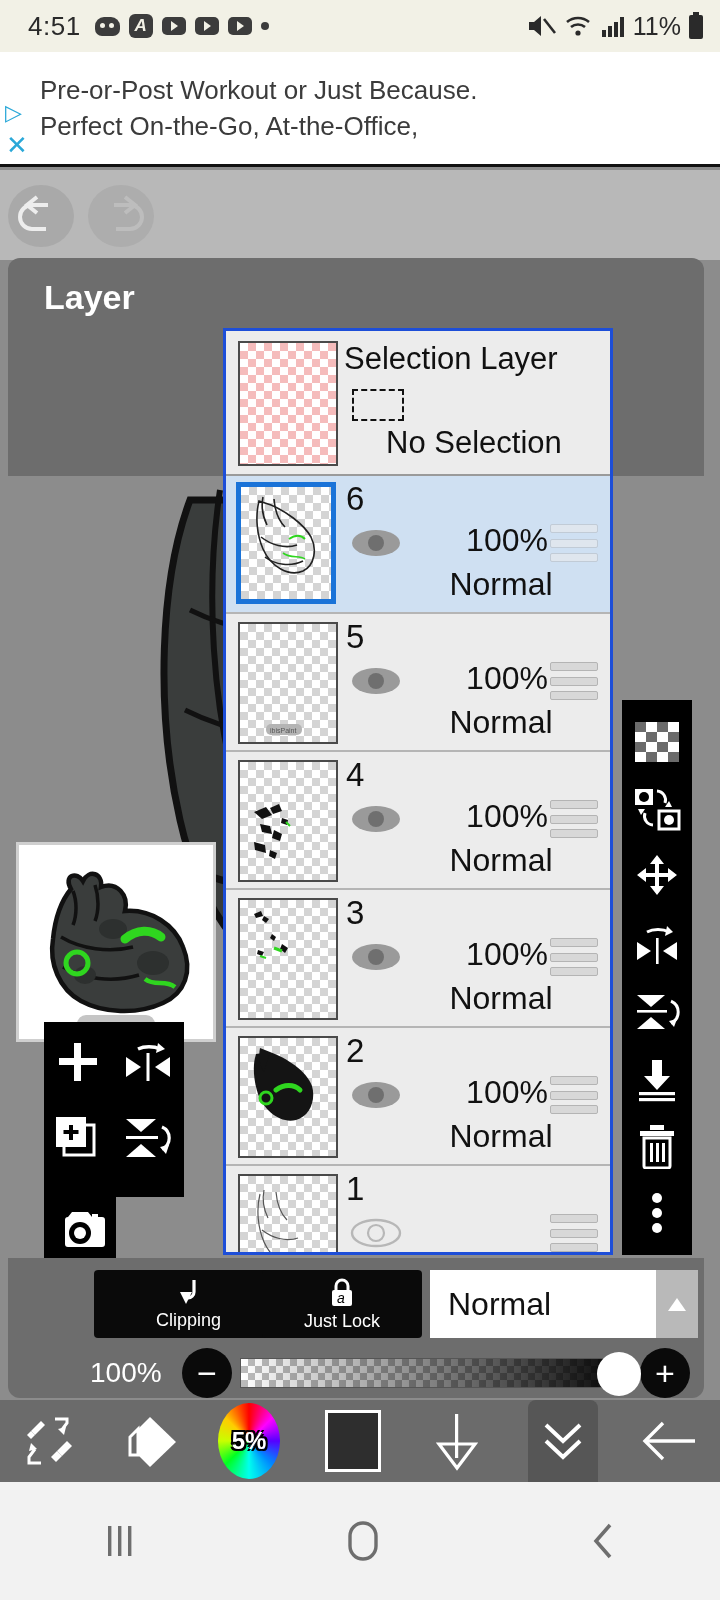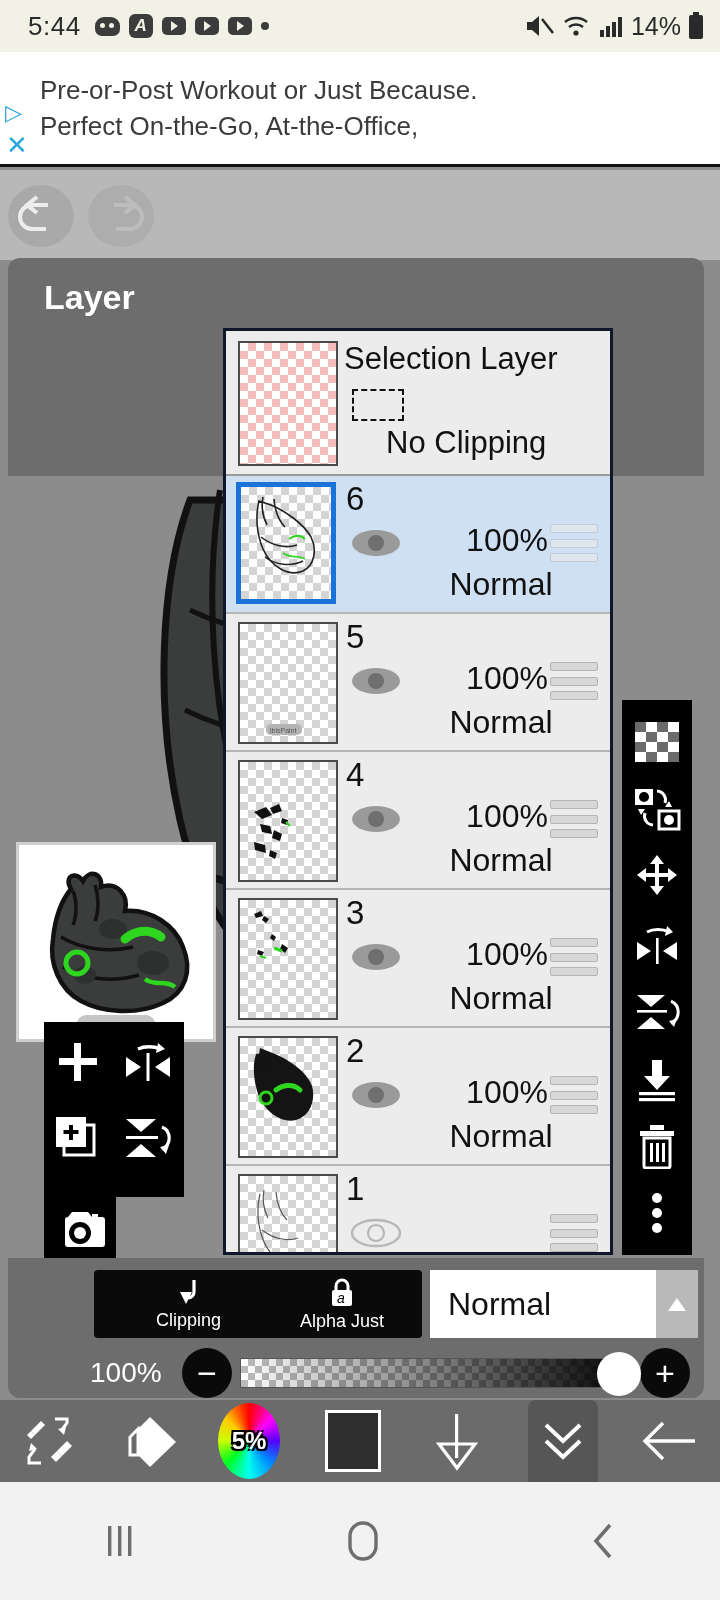--- a/index.html
+++ b/index.html
@@ -53,21 +53,21 @@
   
   .layerhdr{
     position:absolute;left:8px;top:258px;width:696px;height:218px;background:#6d6d6d;
     border-radius:12px 12px 0 0;
   }
   .layerhdr .ttl{position:absolute;left:36px;top:20px;color:#fff;font-size:34px;font-weight:bold;}
 
   
   .panel{
     position:absolute;left:223px;top:328px;width:390px;height:927px;
-    background:#e9e9e9;border:3px solid #0f172a;overflow:hidden;
+    background:#e9e9e9;border:3px solid #1d4ed8;overflow:hidden;
   }
   .sel-card{height:145px;background:#ececec;border-bottom:2px solid #9a9a9a;position:relative;}
   .sel-thumb{position:absolute;left:12px;top:10px;width:100px;height:125px;border:2px solid #4a4a4a;
     background-image:
       linear-gradient(45deg,#f5bcbc 25%,transparent 25%,transparent 75%,#f5bcbc 75%),
       linear-gradient(45deg,#f5bcbc 25%,transparent 25%,transparent 75%,#f5bcbc 75%);
     background-size:16px 16px; background-position:0 0,8px 8px; background-color:#fff;}
   .sel-title{position:absolute;left:118px;top:10px;font-size:31px;color:#111;}
   .sel-box{position:absolute;left:126px;top:58px;width:52px;height:32px;border:2px dashed #111;}
   .sel-nosel{position:absolute;left:160px;top:94px;font-size:31px;color:#111;}
@@ -136,21 +136,21 @@
     display:flex;align-items:center;justify-content:space-around;}
   .nv{color:#6e6e6e;}
   svg{display:block;}
 </style>
 </head>
 <body>
 
 <div id="root">
 
   <div class="statusbar">
-    <div class="sb-time">5:44</div>
+    <div class="sb-time">4:51</div>
     <div class="sb-icons">
       <span class="ic dsc"></span>
       <span class="ic appA">A</span>
       <span class="ic yt"></span>
       <span class="ic yt"></span>
       <span class="ic yt"></span>
       <span class="ic dot"></span>
     </div>
     <div class="sb-right">
       <span>
@@ -167,21 +167,21 @@
           </svg>
       </span>
       <span>
         <svg width="26" height="26" viewBox="0 0 26 26">
             <rect x="2" y="17" width="4" height="7" fill="#2a2a2a"></rect>
             <rect x="8" y="13" width="4" height="11" fill="#2a2a2a"></rect>
             <rect x="14" y="9" width="4" height="15" fill="#2a2a2a"></rect>
             <rect x="20" y="4" width="4" height="20" fill="#2a2a2a"></rect>
           </svg>
       </span>
-      <span class="sb-batt">14%</span>
+      <span class="sb-batt">11%</span>
       <span>
         <svg width="16" height="28" viewBox="0 0 16 28">
             <rect x="5" y="0" width="6" height="3" fill="#2a2a2a"></rect>
             <rect x="1" y="3" width="14" height="24" rx="2" fill="#2a2a2a"></rect>
           </svg>
       </span>
     </div>
   </div>
 
   <div class="ad">
@@ -250,21 +250,21 @@
   <div class="layerhdr">
     <div class="ttl">Layer</div>
   </div>
 
   <div class="panel">
 
     <div class="sel-card">
       <div class="sel-thumb"></div>
       <div class="sel-title">Selection Layer</div>
       <div class="sel-box"></div>
-      <div class="sel-nosel">No Clipping</div>
+      <div class="sel-nosel">No Selection</div>
     </div>
 
     <div class="lrow active">
       <div class="lthumb">
         <svg width="90" height="112" viewBox="0 0 90 112">
             <g fill="none" stroke="#222" stroke-width="1.6">
           <path d="M18 14 C14 30 16 48 22 62 C30 80 48 90 62 84 C74 78 76 62 70 50 C62 36 44 24 30 18 Z"></path>
           <path d="M22 10 C20 20 22 30 26 38"></path>
               <path d="M33 12 C34 24 38 34 44 40"></path>
           <path d="M20 50 C30 58 44 62 56 58"></path>
@@ -555,21 +555,21 @@
           <path d="M8 14 l6 12 6 -12 z" fill="#fff"></path>
         </svg>
       <span class="cl">Clipping</span>
     </div>
     <div class="cbtn alpha">
       <svg width="30" height="32" viewBox="0 0 30 32">
           <path d="M9 13 v-4 a6 6 0 0 1 12 0 v4" stroke="#fff" stroke-width="3" fill="none"></path>
           <rect x="5" y="13" width="20" height="16" rx="2" fill="#fff"></rect>
           <text x="10" y="26" font-size="14" fill="#000" font-style="italic">a</text>
         </svg>
-      <span class="cl">Alpha Just</span>
+      <span class="cl">Just Lock</span>
     </div>
     <div class="blendsel">
       <span>Normal</span>
     </div>
     <div class="blendarrow">
       <svg width="26" height="20" viewBox="0 0 26 20">
           <path d="M13 4 l9 13 h-18 z" fill="#fff"></path>
         </svg>
     </div>
     <div class="opwrap">

